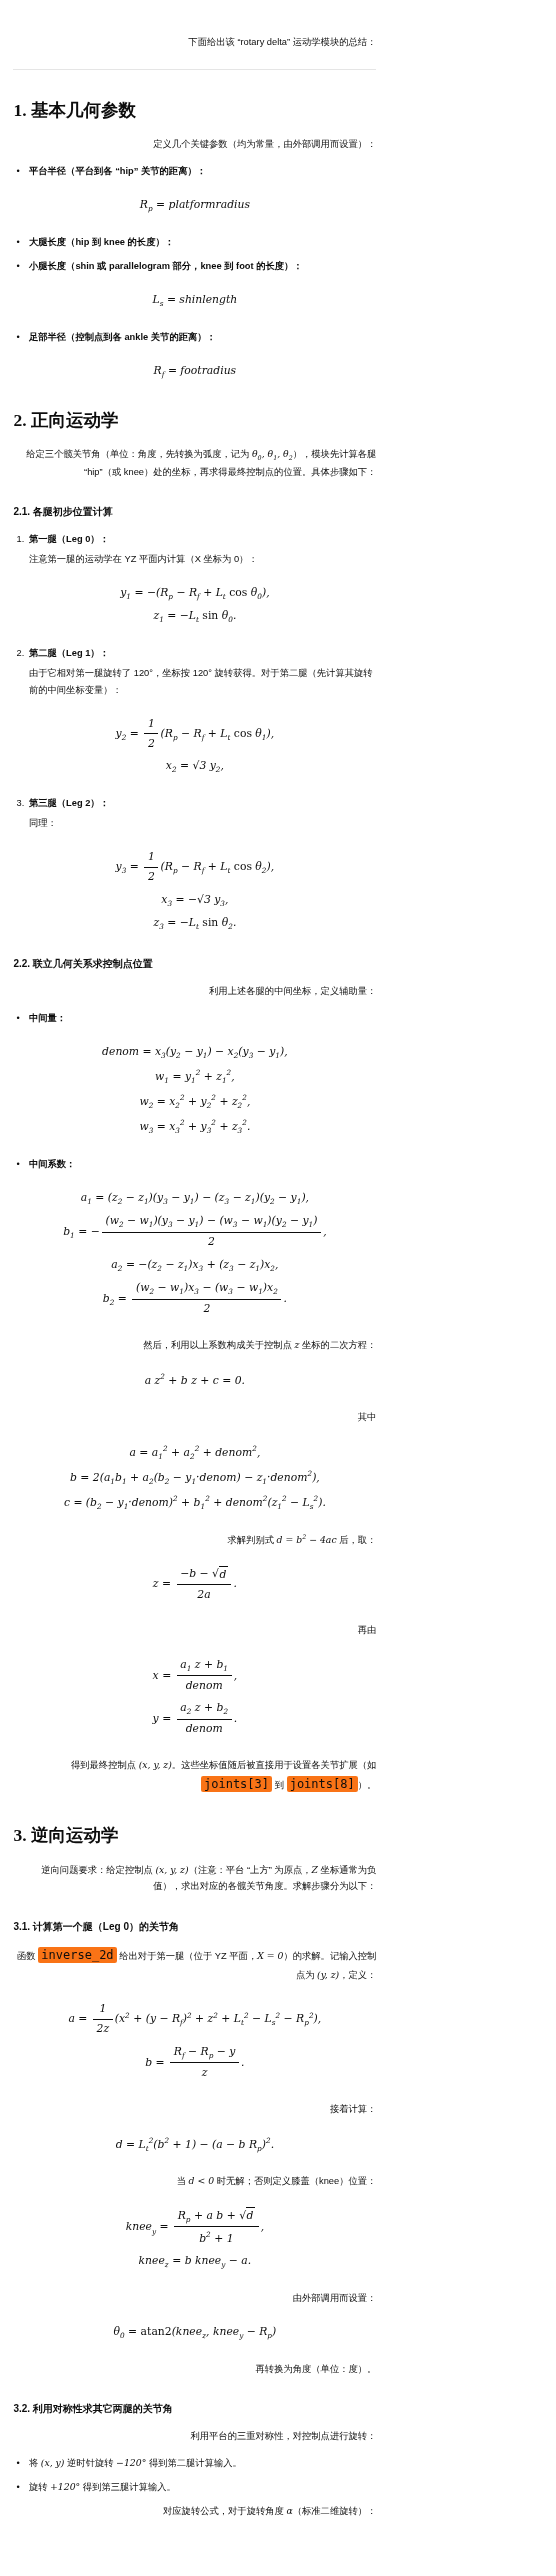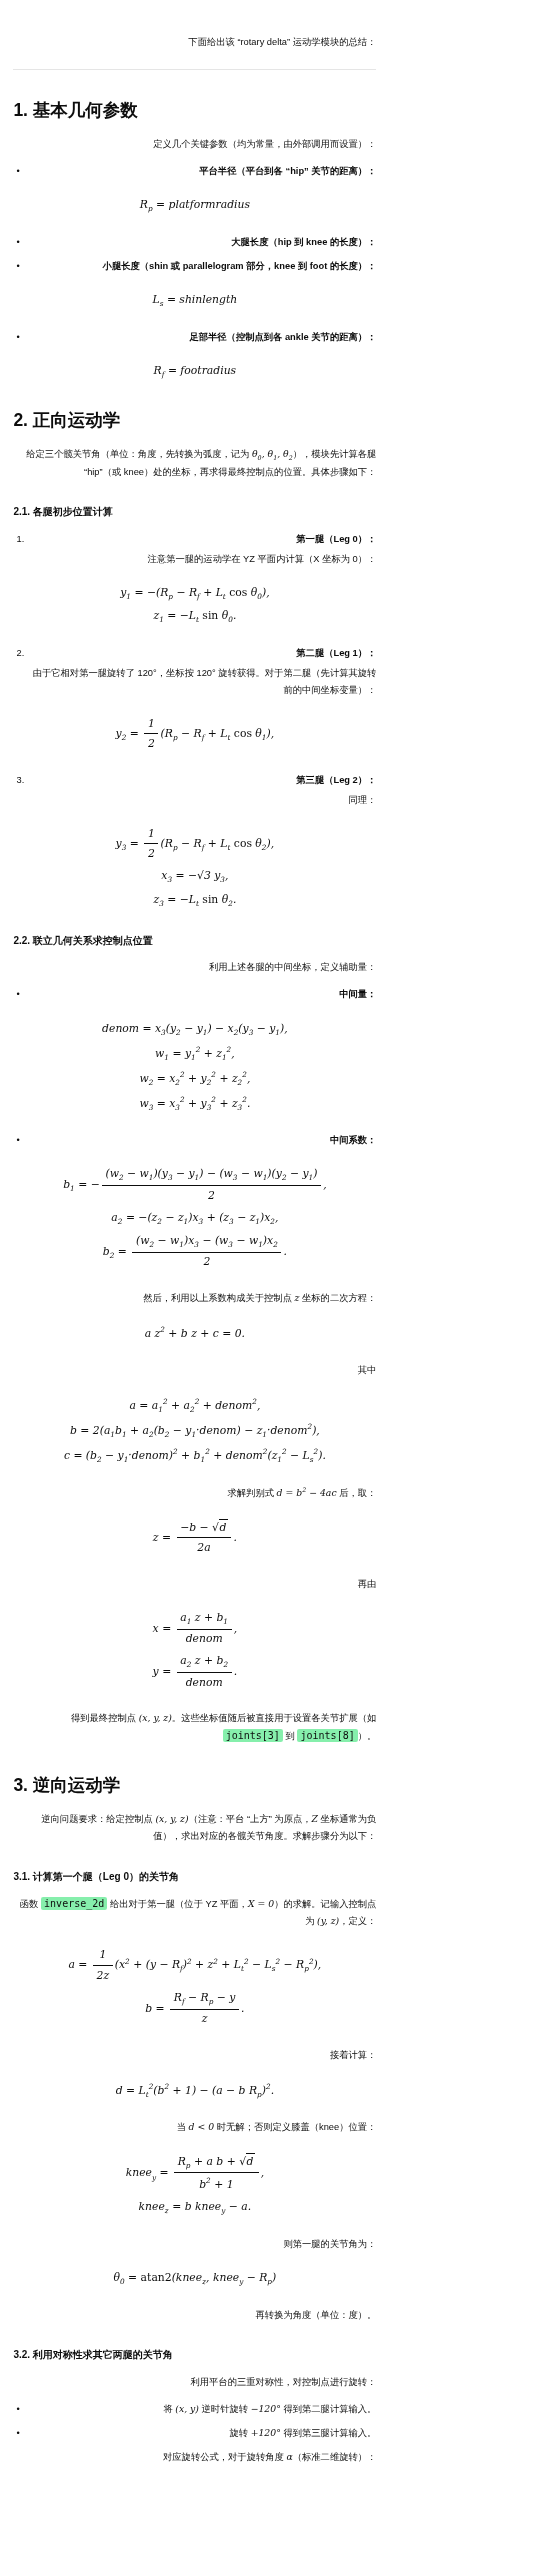--- a/index.html
+++ b/index.html
@@ -11,28 +11,28 @@
   }
   .page {
     width: 556px;
     min-height: 3279px;
     display: flex;
     flex-direction: column;
     padding: 34px 0 36px 13.4px;
   }
   .content { width: 363px; }
 
-  h2.h2 { font-size: 17.5px; font-weight: 700; margin: 29px 0 14.4px; line-height: 1.3; }
+  h2.h2 { font-size: 17.5px; font-weight: 700; margin: 29px 0 14.4px; line-height: 1.3; font-family: Liberation Serif, serif; }
   h3.h3 { font-size: 10px; font-weight: 700; margin: 25px 0 12.4px; line-height: 1.3; }
   p.para { font-size: 9.3px; line-height: 1.8; margin: 0 0 10.3px; text-align: right; }
   .rule { height: 0.5px; background: #e5e5e5; margin: 18.5px 0; width: 363px; }
 
   .li { display: flex; font-size: 9.3px; line-height: 1.8; margin: 0 0 7.2px; }
   .marker { flex: none; width: 15.5px; padding-left: 3.1px; }
-  .li-body { flex: 1; text-align: right; }
+  .li-body { flex: 1; }
   .item-label { font-weight: 700; }
   .li-sub { margin-top: 3.1px; }
 
   .formula {
     text-align: center;
     font-family: "DejaVu Serif", "Liberation Serif", serif;
     font-style: italic;
     font-size: 10.8px;
     margin: 17.5px 0 19.6px;
     color: #0d0d0d;
@@ -43,22 +43,22 @@
   .frac { display: inline-flex; flex-direction: column; vertical-align: middle; text-align: center; margin: 0 2.1px; }
   .fnum { display: block; padding: 0 3.6px 1.5px; border-bottom: 0.7px solid #0d0d0d; }
   .fden { display: block; padding: 1.5px 3.6px 0; }
   .sq { white-space: nowrap; }
   .sqb { border-top: 0.7px solid #0d0d0d; padding: 0.5px 1.5px 0 0.5px; }
 
   .imath { font-family: "DejaVu Serif", "Liberation Serif", serif; font-style: italic; }
   .ic {
     font-family: "DejaVu Sans Mono", "Liberation Mono", monospace;
     font-style: normal;
-    font-size: 10px;
-    background: #86efac;
+    font-size: 12px;
+    background: #f97316;
     border-radius: 2.1px;
     padding: 1px 3.1px;
   }
 </style>
 </head>
 <body>
 
 <div class="page">
   <div class="content">
       <p class="para">下面给出该 “rotary delta” 运动学模块的总结：</p>
@@ -103,20 +103,21 @@
       </div>
       <div class="li">
         <span class="marker">2.</span>
         <div class="li-body"><strong class="item-label">第二腿（Leg 1）：</strong><div class="li-sub">由于它相对第一腿旋转了 120°，坐标按 120° 旋转获得。对于第二腿（先计算其旋转前的中间坐标变量）：</div></div>
       </div>
       <div class="formula">
         <div class="fline">y<sub>2</sub> = <span class="frac">
             <span class="fnum">1</span>
             <span class="fden">2</span>
           </span>(R<sub>p</sub> − R<sub>f</sub> + L<sub>t</sub> <span class="rm">cos</span> θ<sub>1</sub>),</div>
+        <div class="fline">x<sub>2</sub> = √3 y<sub>2</sub>,</div>
       </div>
       <div class="li">
         <span class="marker">3.</span>
         <div class="li-body"><strong class="item-label">第三腿（Leg 2）：</strong><div class="li-sub">同理：</div></div>
       </div>
       <div class="formula">
         <div class="fline">y<sub>3</sub> = <span class="frac">
             <span class="fnum">1</span>
             <span class="fden">2</span>
           </span>(R<sub>p</sub> − R<sub>f</sub> + L<sub>t</sub> <span class="rm">cos</span> θ<sub>2</sub>),</div>
@@ -133,20 +134,21 @@
         <div class="fline">denom = x<sub>3</sub>(y<sub>2</sub> − y<sub>1</sub>) − x<sub>2</sub>(y<sub>3</sub> − y<sub>1</sub>),</div>
         <div class="fline">w<sub>1</sub> = y<sub>1</sub><sup>2</sup> + z<sub>1</sub><sup>2</sup>,</div>
         <div class="fline">w<sub>2</sub> = x<sub>2</sub><sup>2</sup> + y<sub>2</sub><sup>2</sup> + z<sub>2</sub><sup>2</sup>,</div>
         <div class="fline">w<sub>3</sub> = x<sub>3</sub><sup>2</sup> + y<sub>3</sub><sup>2</sup> + z<sub>3</sub><sup>2</sup>.</div>
       </div>
       <div class="li">
         <span class="marker">•</span>
         <div class="li-body"><strong class="item-label">中间系数：</strong></div>
       </div>
       <div class="formula">
+        <div class="fline">a<sub>1</sub> = (z<sub>2</sub> − z<sub>1</sub>)(y<sub>3</sub> − y<sub>1</sub>) − (z<sub>3</sub> − z<sub>1</sub>)(y<sub>2</sub> − y<sub>1</sub>),</div>
         <div class="fline">b<sub>1</sub> = −<span class="frac">
             <span class="fnum">(w<sub>2</sub> − w<sub>1</sub>)(y<sub>3</sub> − y<sub>1</sub>) − (w<sub>3</sub> − w<sub>1</sub>)(y<sub>2</sub> − y<sub>1</sub>)</span>
             <span class="fden">2</span>
           </span>,</div>
         <div class="fline">a<sub>2</sub> = −(z<sub>2</sub> − z<sub>1</sub>)x<sub>3</sub> + (z<sub>3</sub> − z<sub>1</sub>)x<sub>2</sub>,</div>
         <div class="fline">b<sub>2</sub> = <span class="frac">
             <span class="fnum">(w<sub>2</sub> − w<sub>1</sub>)x<sub>3</sub> − (w<sub>3</sub> − w<sub>1</sub>)x<sub>2</sub></span>
             <span class="fden">2</span>
           </span>.</div>
       </div>
@@ -198,21 +200,21 @@
         <div class="fline">d = L<sub>t</sub><sup>2</sup>(b<sup>2</sup> + 1) − (a − b R<sub>p</sub>)<sup>2</sup>.</div>
       </div>
       <p class="para">当 <span class="imath">d &lt; 0</span> 时无解；否则定义膝盖（knee）位置：</p>
       <div class="formula">
         <div class="fline">knee<sub>y</sub> = <span class="frac">
             <span class="fnum">R<sub>p</sub> + a b + <span class="sq">√<span class="sqb">d</span></span></span>
             <span class="fden">b<sup>2</sup> + 1</span>
           </span>,</div>
         <div class="fline">knee<sub>z</sub> = b knee<sub>y</sub> − a.</div>
       </div>
-      <p class="para">则第一腿的关节角为：</p>
+      <p class="para">由外部调用而设置：</p>
       <div class="formula">
         <div class="fline">θ<sub>0</sub> = <span class="rm">atan2</span>(knee<sub>z</sub>, knee<sub>y</sub> − R<sub>p</sub>)</div>
       </div>
       <p class="para">再转换为角度（单位：度）。</p>
       <h3 class="h3">3.2. 利用对称性求其它两腿的关节角</h3>
       <p class="para">利用平台的三重对称性，对控制点进行旋转：</p>
       <div class="li">
         <span class="marker">•</span>
         <div class="li-body"><span>将 <span class="imath">(x, y)</span> 逆时针旋转 <span class="imath">−120°</span> 得到第二腿计算输入。</span></div>
       </div>

